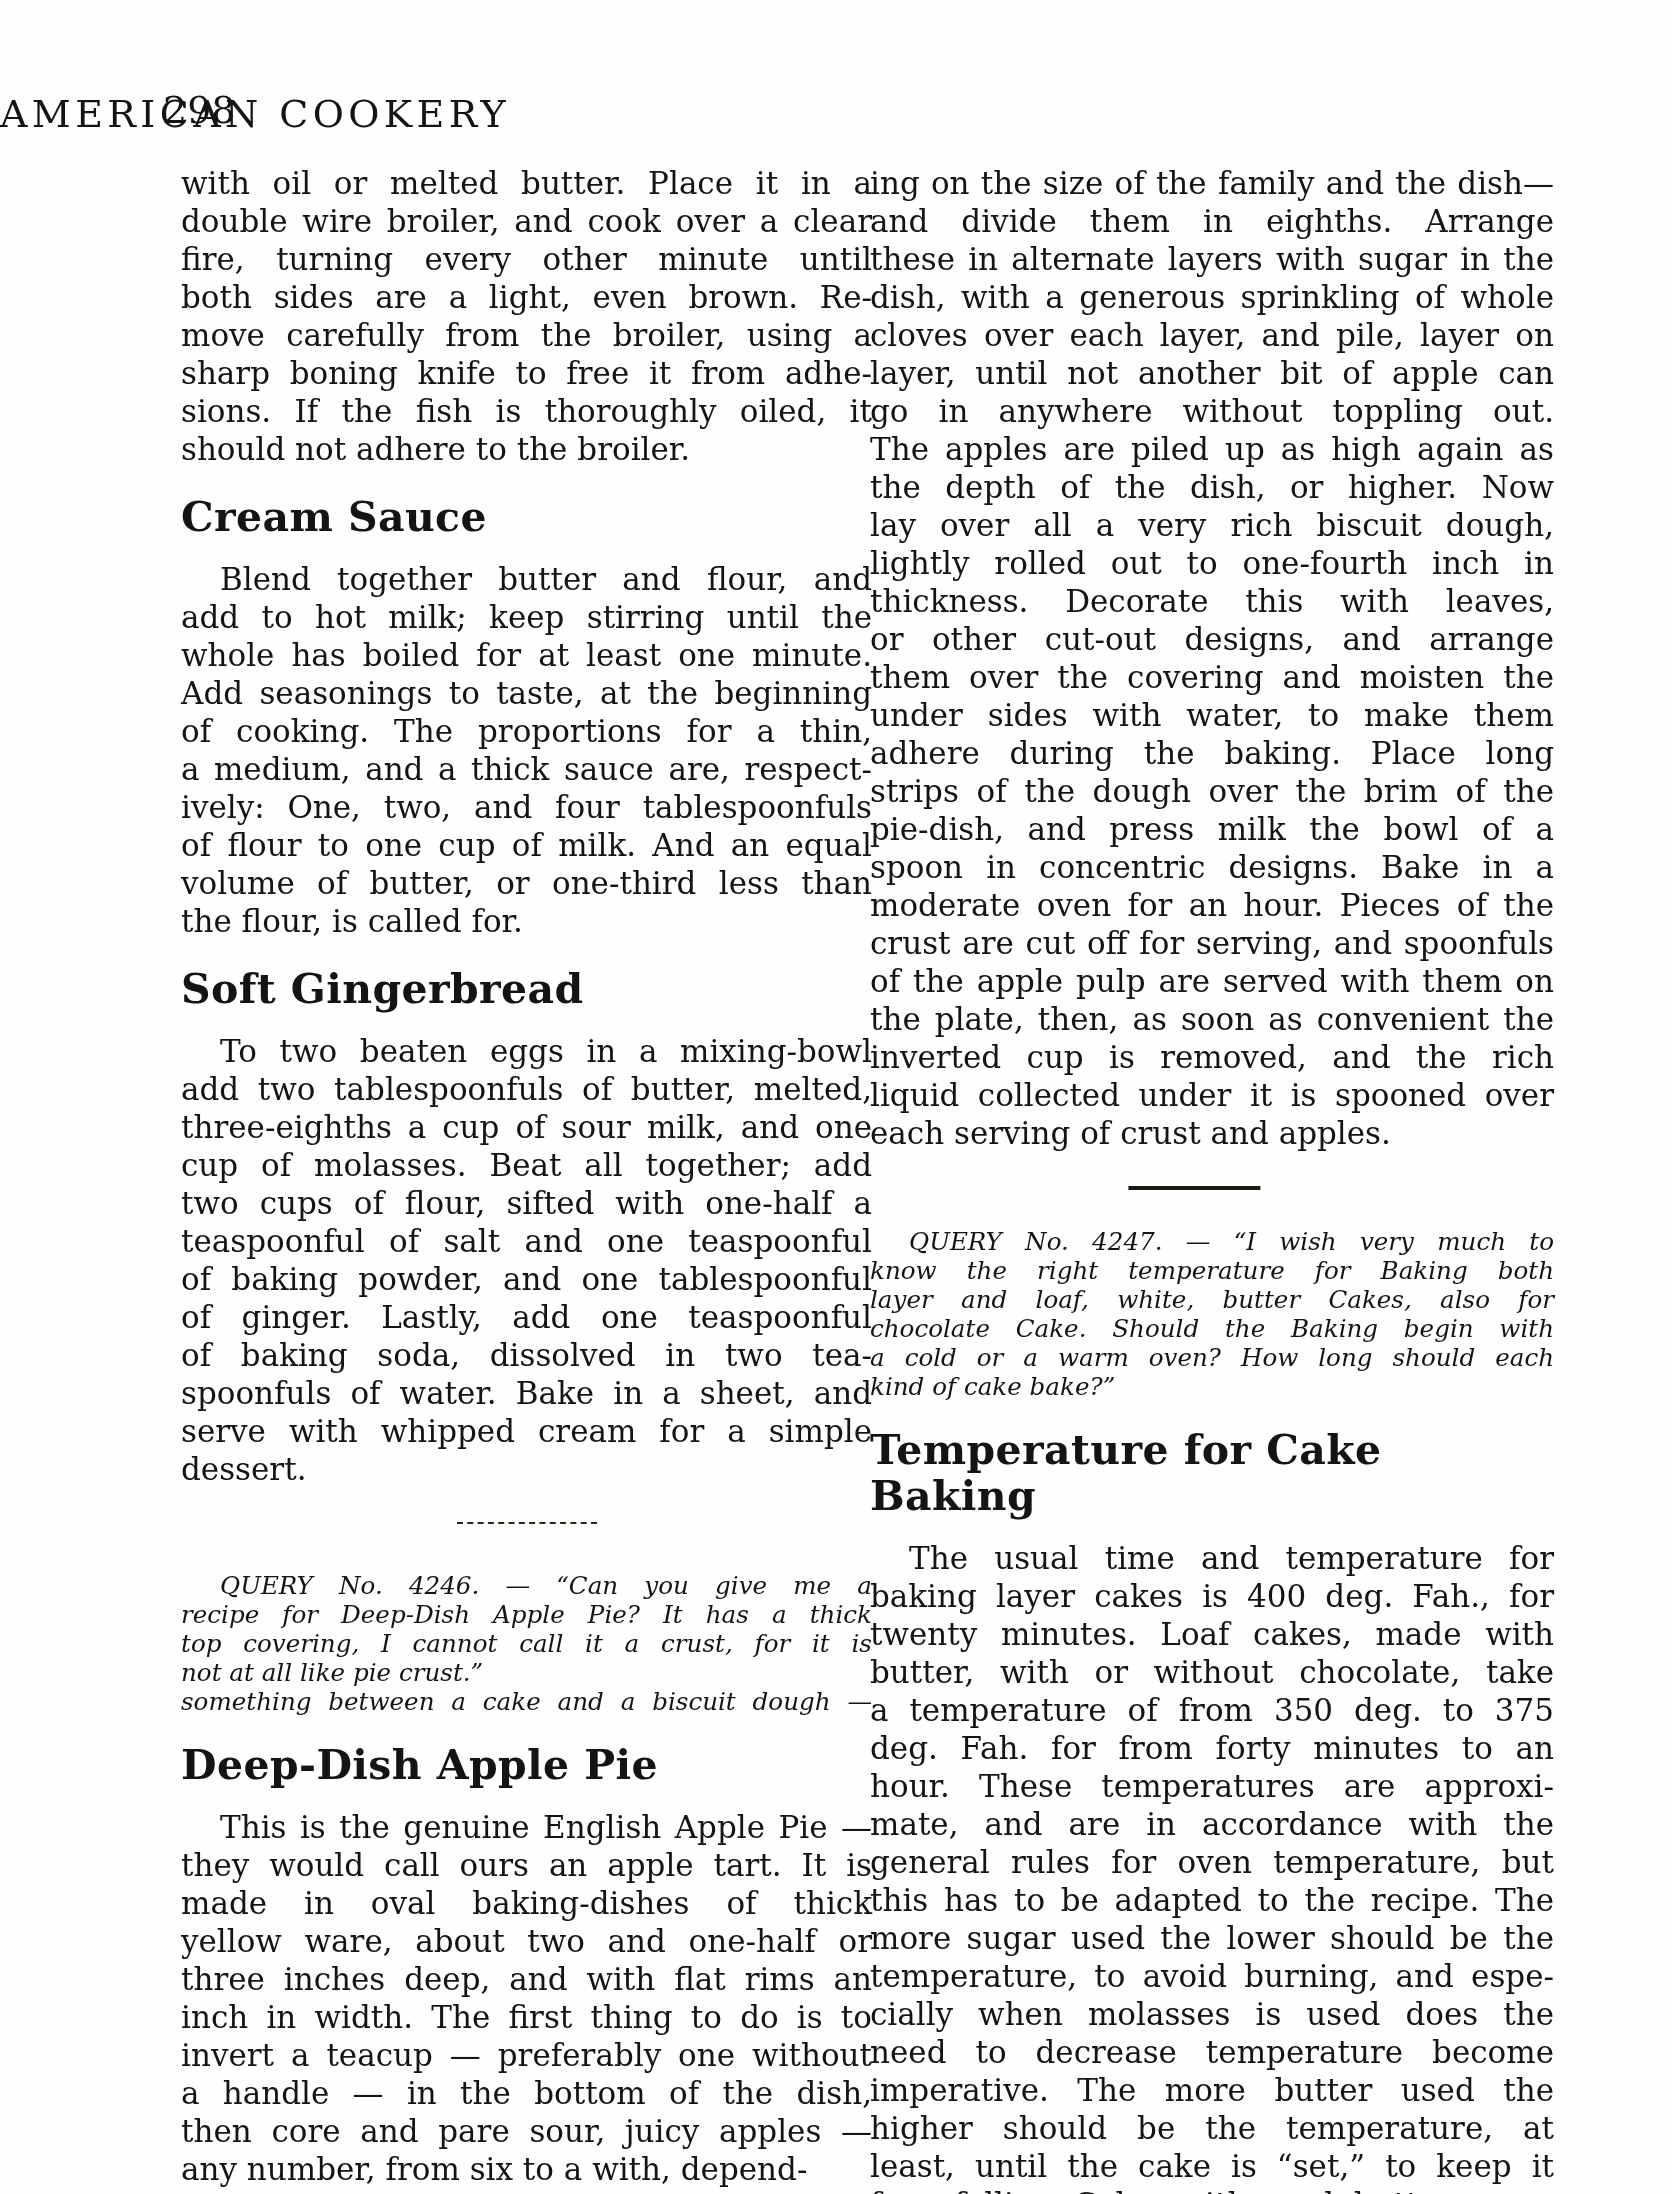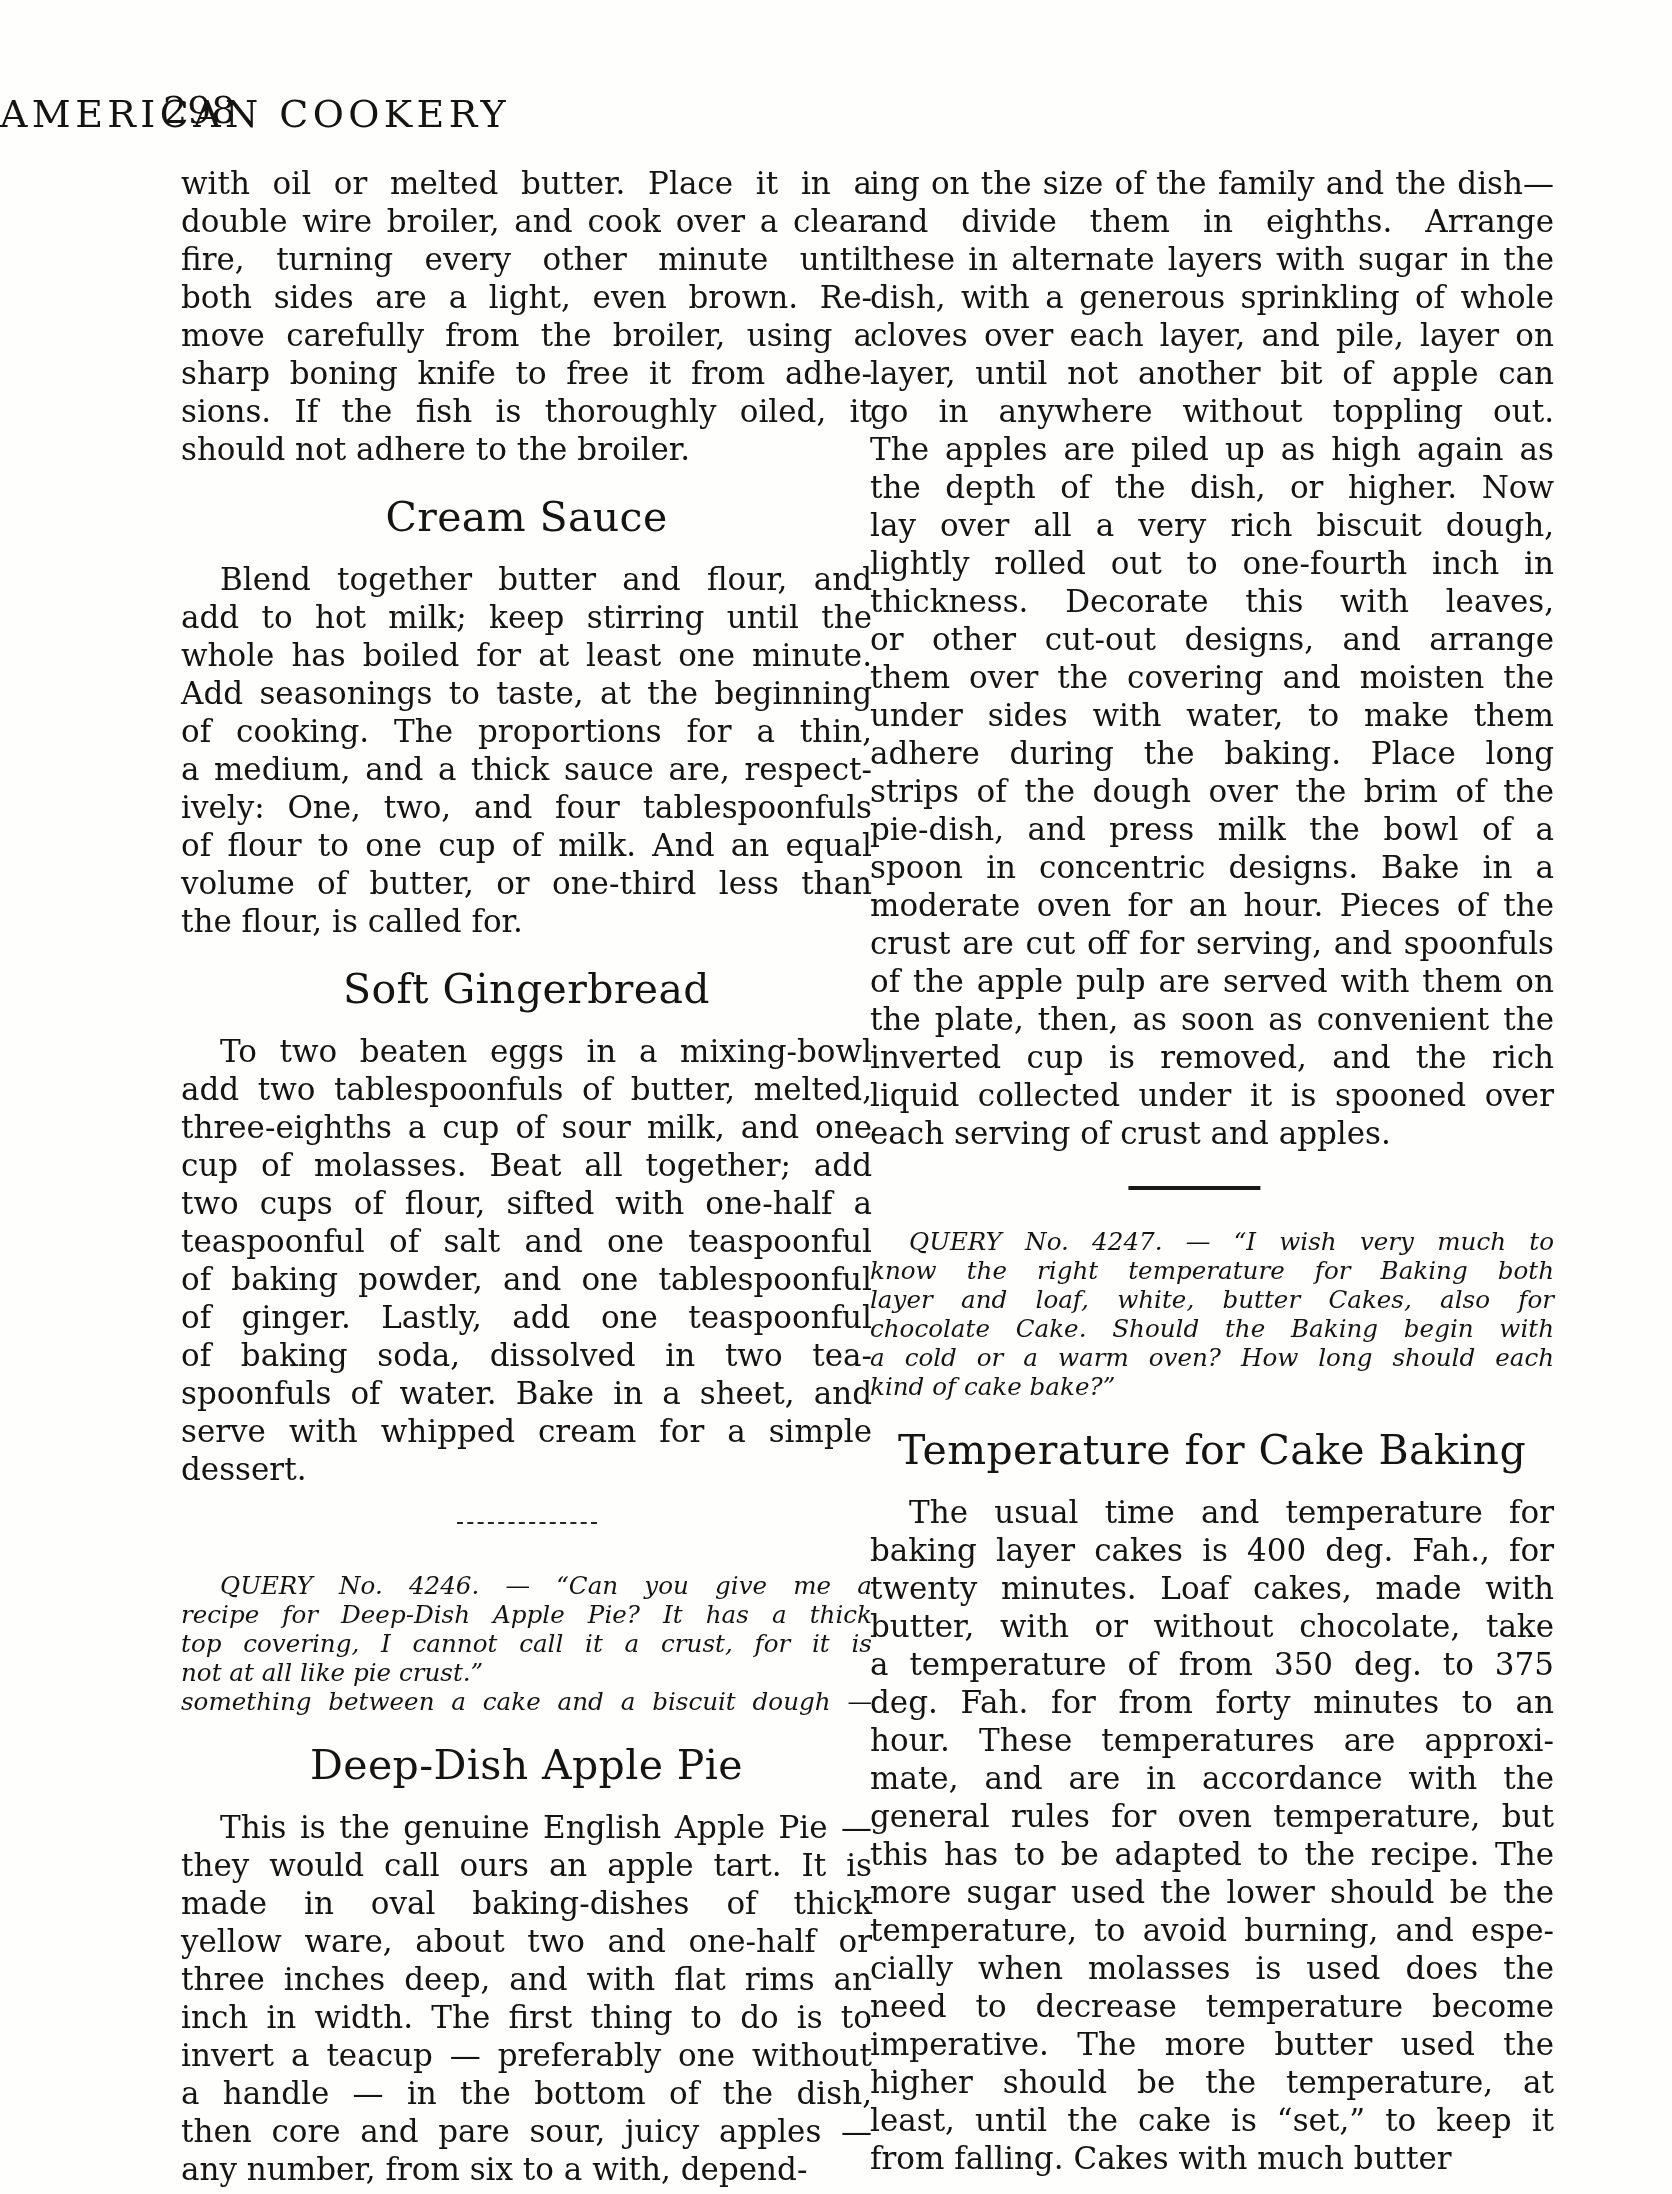--- a/index.html
+++ b/index.html
@@ -61,22 +61,22 @@
     text-align: justify;
     text-align-last: justify;
     font-style: italic;
   }
   .tline.last { text-align-last: left; }
   .tline.indent { text-indent: 39px; }
 
   .section-heading {
     font-size: 41px;
     line-height: 46px;
-    font-weight: 400;
-    text-align: center;
+    font-weight: 700;
+    text-align: left;
     margin: 26px 0 20px 0;
     letter-spacing: 0.4px;
   }
 
   .divider {
     border: none;
     background: #1b1916;
   }
   .divider-dashed {
     width: 140px;

